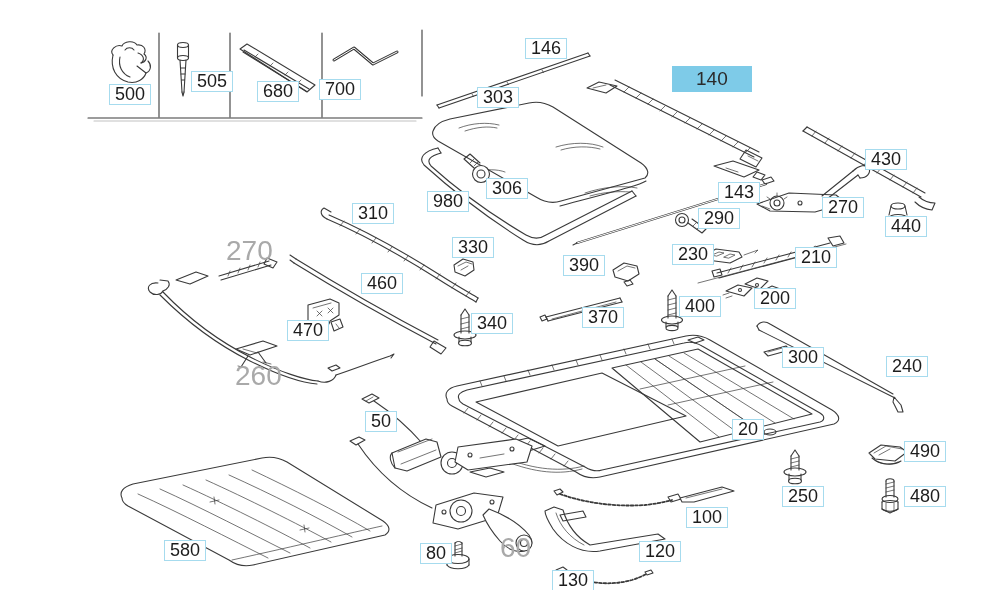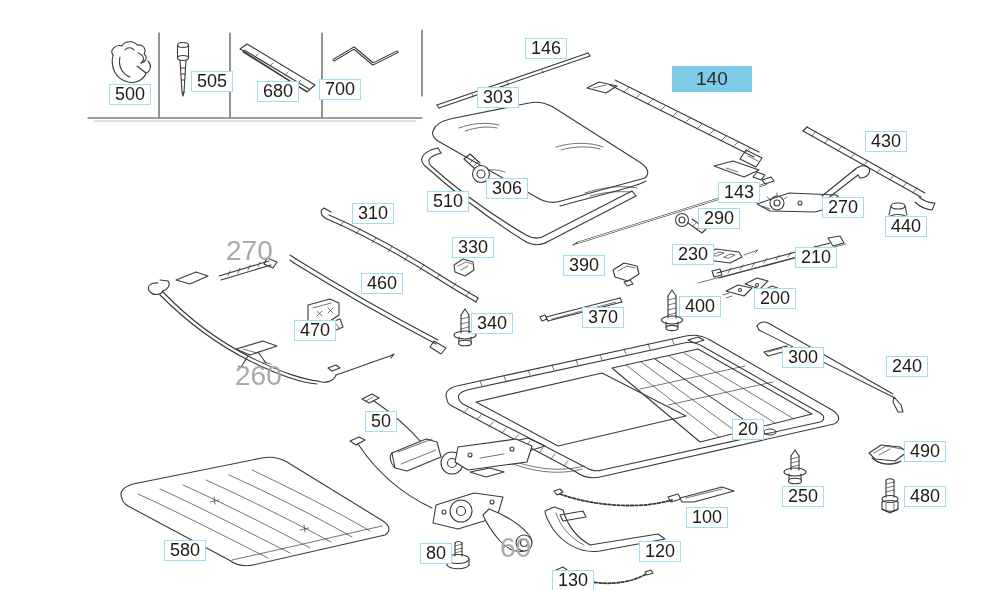--- a/index.html
+++ b/index.html
@@ -378,36 +378,36 @@
 </svg>
 
 <div class="labels">
   <div class="lbl" style="left:109px;top:84px">500</div>
   <div class="lbl" style="left:191px;top:71px">505</div>
   <div class="lbl" style="left:257px;top:81px">680</div>
   <div class="lbl" style="left:319px;top:79px">700</div>
   <div class="lbl" style="left:525px;top:38px">146</div>
   <div class="lbl" style="left:477px;top:87px">303</div>
   <div class="lbl selected" style="left:672px;top:66px">140</div>
-  <div class="lbl" style="left:865px;top:131px">430</div>
+  <div class="lbl" style="left:865px;top:149px">430</div>
   <div class="lbl" style="left:486px;top:178px">306</div>
-  <div class="lbl" style="left:427px;top:191px">510</div>
+  <div class="lbl" style="left:427px;top:191px">980</div>
   <div class="lbl" style="left:718px;top:182px">143</div>
   <div class="lbl" style="left:822px;top:197px">270</div>
   <div class="lbl" style="left:885px;top:216px">440</div>
   <div class="lbl" style="left:698px;top:208px">290</div>
   <div class="lbl" style="left:352px;top:203px">310</div>
   <div class="lbl" style="left:672px;top:244px">230</div>
   <div class="lbl" style="left:795px;top:247px">210</div>
   <div class="lbl" style="left:452px;top:237px">330</div>
   <div class="lbl" style="left:563px;top:255px">390</div>
   <div class="lbl" style="left:754px;top:288px">200</div>
   <div class="lbl ref" style="left:226px;top:241px">270</div>
   <div class="lbl" style="left:361px;top:273px">460</div>
-  <div class="lbl" style="left:294px;top:320px">470</div>
+  <div class="lbl" style="left:287px;top:320px">470</div>
   <div class="lbl" style="left:679px;top:296px">400</div>
   <div class="lbl" style="left:582px;top:307px">370</div>
   <div class="lbl" style="left:471px;top:313px">340</div>
   <div class="lbl" style="left:782px;top:347px">300</div>
   <div class="lbl" style="left:886px;top:356px">240</div>
   <div class="lbl ref" style="left:235px;top:366px">260</div>
   <div class="lbl" style="left:365px;top:411px">50</div>
   <div class="lbl" style="left:732px;top:419px">20</div>
   <div class="lbl" style="left:904px;top:441px">490</div>
   <div class="lbl" style="left:782px;top:486px">250</div>

